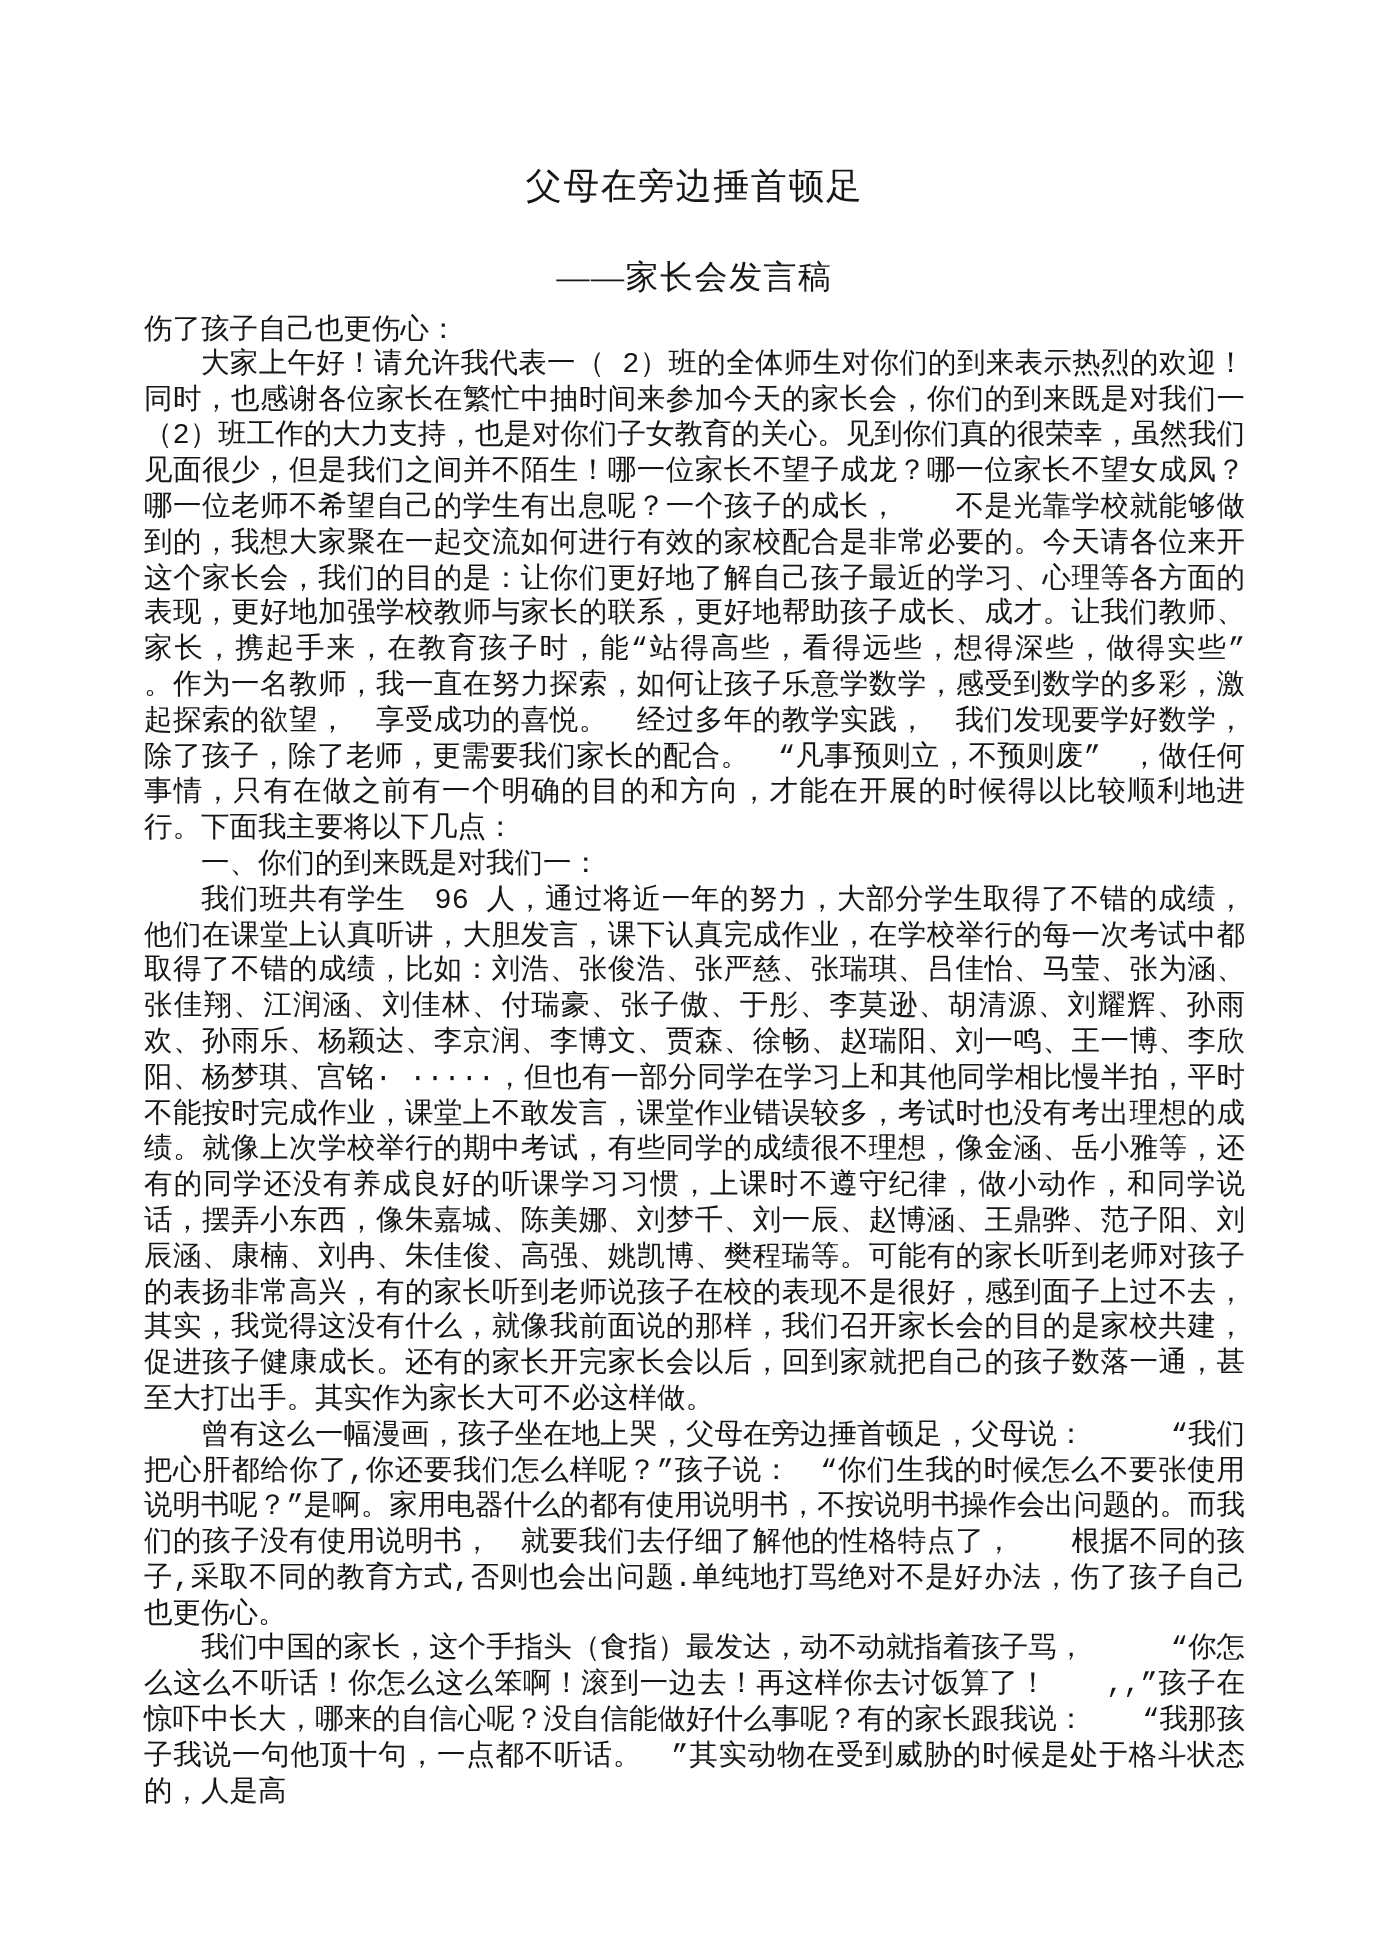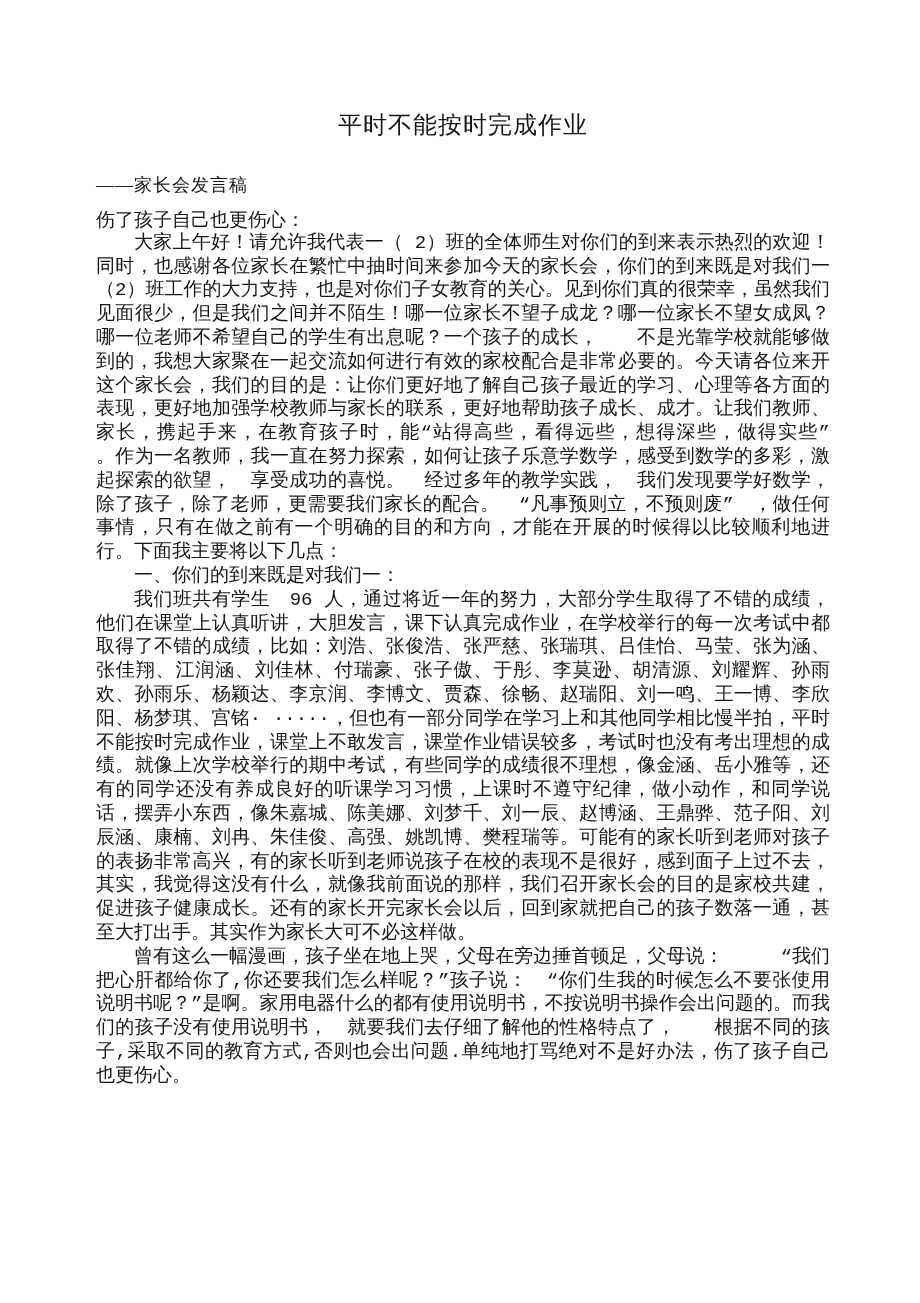--- a/index.html
+++ b/index.html
@@ -22,23 +22,24 @@
   .doc-title {
     margin: 0;
     font-size: 24px;
     line-height: 38px;
     font-weight: 400;
     text-align: center;
     letter-spacing: 1px;
   }
   .doc-subtitle {
     margin: 26px 0 0 0;
-    font-size: 18px;
+    font-size: 22px;
     line-height: 30px;
     font-weight: 400;
+    text-align: center;
     letter-spacing: 1px;
   }
   .body-text p {
     margin: 0;
     font-size: 19px;
     line-height: 23.8px;
     text-align: justify;
     text-justify: inter-ideograph;
     word-break: break-all;
   }
@@ -48,29 +49,30 @@
   }
   .para {
     text-indent: 2em;
     font-family: Liberation Mono, monospace;
   }
 </style>
 </head>
 <body>
 
 <div class="page">
-  <h1 class="doc-title">平时不能按时完成作业</h1>
+  <h1 class="doc-title">父母在旁边捶首顿足</h1>
 
   <h2 class="doc-subtitle">——家长会发言稿</h2>
 
   <div class="body-text">
     <p class="salutation">伤了孩子自己也更伤心：</p>
 
     <p class="para">大家上午好！请允许我代表一（ 2）班的全体师生对你们的到来表示热烈的欢迎！同时，也感谢各位家长在繁忙中抽时间来参加今天的家长会，你们的到来既是对我们一（2）班工作的大力支持，也是对你们子女教育的关心。见到你们真的很荣幸，虽然我们见面很少，但是我们之间并不陌生！哪一位家长不望子成龙？哪一位家长不望女成凤？哪一位老师不希望自己的学生有出息呢？一个孩子的成长，　　不是光靠学校就能够做到的，我想大家聚在一起交流如何进行有效的家校配合是非常必要的。今天请各位来开这个家长会，我们的目的是：让你们更好地了解自己孩子最近的学习、心理等各方面的表现，更好地加强学校教师与家长的联系，更好地帮助孩子成长、成才。让我们教师、家长，携起手来，在教育孩子时，能“站得高些，看得远些，想得深些，做得实些”　　　。作为一名教师，我一直在努力探索，如何让孩子乐意学数学，感受到数学的多彩，激起探索的欲望，　享受成功的喜悦。　经过多年的教学实践，　我们发现要学好数学，　除了孩子，除了老师，更需要我们家长的配合。　“凡事预则立，不预则废”　，做任何事情，只有在做之前有一个明确的目的和方向，才能在开展的时候得以比较顺利地进行。下面我主要将以下几点：</p>
 
     <p class="para">一、你们的到来既是对我们一：</p>
 
     <p class="para">我们班共有学生　96 人，通过将近一年的努力，大部分学生取得了不错的成绩，他们在课堂上认真听讲，大胆发言，课下认真完成作业，在学校举行的每一次考试中都取得了不错的成绩，比如：刘浩、张俊浩、张严慈、张瑞琪、吕佳怡、马莹、张为涵、张佳翔、江润涵、刘佳林、付瑞豪、张子傲、于彤、李莫逊、胡清源、刘耀辉、孙雨欢、孙雨乐、杨颖达、李京润、李博文、贾森、徐畅、赵瑞阳、刘一鸣、王一博、李欣阳、杨梦琪、宫铭· ·····，但也有一部分同学在学习上和其他同学相比慢半拍，平时不能按时完成作业，课堂上不敢发言，课堂作业错误较多，考试时也没有考出理想的成绩。就像上次学校举行的期中考试，有些同学的成绩很不理想，像金涵、岳小雅等，还有的同学还没有养成良好的听课学习习惯，上课时不遵守纪律，做小动作，和同学说话，摆弄小东西，像朱嘉城、陈美娜、刘梦千、刘一辰、赵博涵、王鼎骅、范子阳、刘辰涵、康楠、刘冉、朱佳俊、高强、姚凯博、樊程瑞等。可能有的家长听到老师对孩子的表扬非常高兴，有的家长听到老师说孩子在校的表现不是很好，感到面子上过不去，其实，我觉得这没有什么，就像我前面说的那样，我们召开家长会的目的是家校共建，促进孩子健康成长。还有的家长开完家长会以后，回到家就把自己的孩子数落一通，甚至大打出手。其实作为家长大可不必这样做。</p>
 
     <p class="para">曾有这么一幅漫画，孩子坐在地上哭，父母在旁边捶首顿足，父母说：　　　“我们把心肝都给你了,你还要我们怎么样呢？”孩子说：　“你们生我的时候怎么不要张使用说明书呢？”是啊。家用电器什么的都有使用说明书，不按说明书操作会出问题的。而我们的孩子没有使用说明书，　就要我们去仔细了解他的性格特点了，　　根据不同的孩子,采取不同的教育方式,否则也会出问题.单纯地打骂绝对不是好办法，伤了孩子自己也更伤心。</p>
 
+    <p class="para">我们中国的家长，这个手指头（食指）最发达，动不动就指着孩子骂，　　　“你怎么这么不听话！你怎么这么笨啊！滚到一边去！再这样你去讨饭算了！　　,,”孩子在惊吓中长大，哪来的自信心呢？没自信能做好什么事呢？有的家长跟我说：　　“我那孩子我说一句他顶十句，一点都不听话。　”其实动物在受到威胁的时候是处于格斗状态的，人是高</p>
   </div>
 </div>
 
 </body></html>

